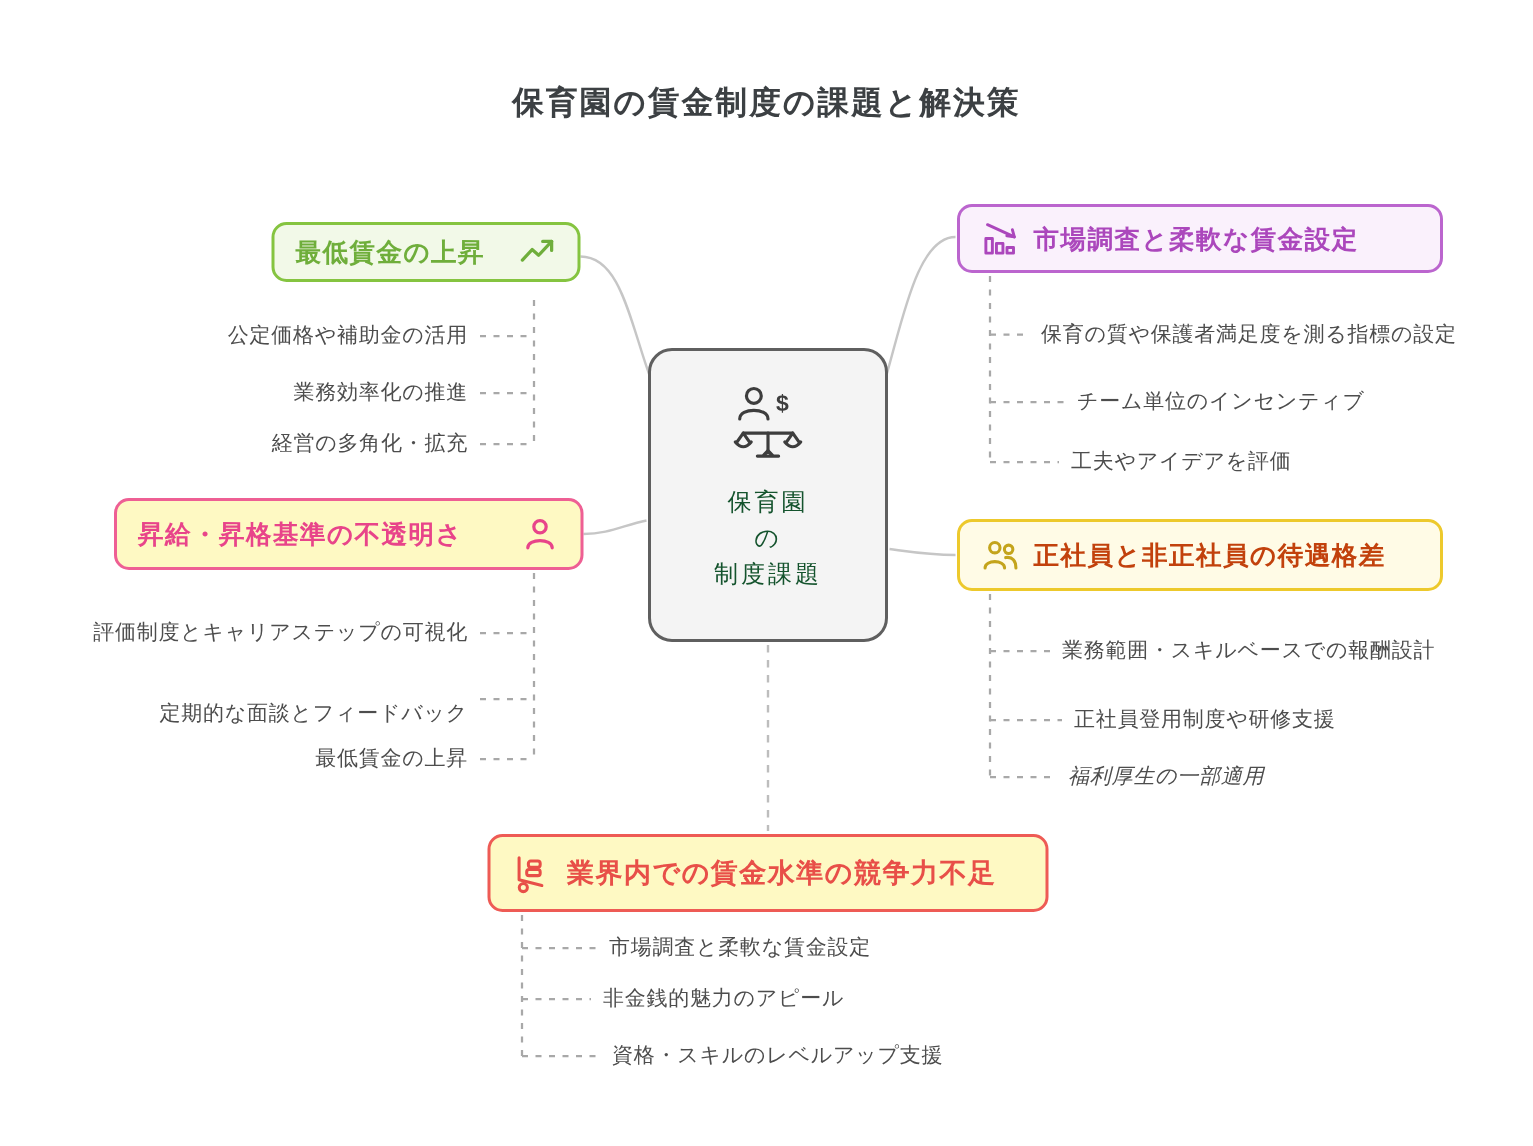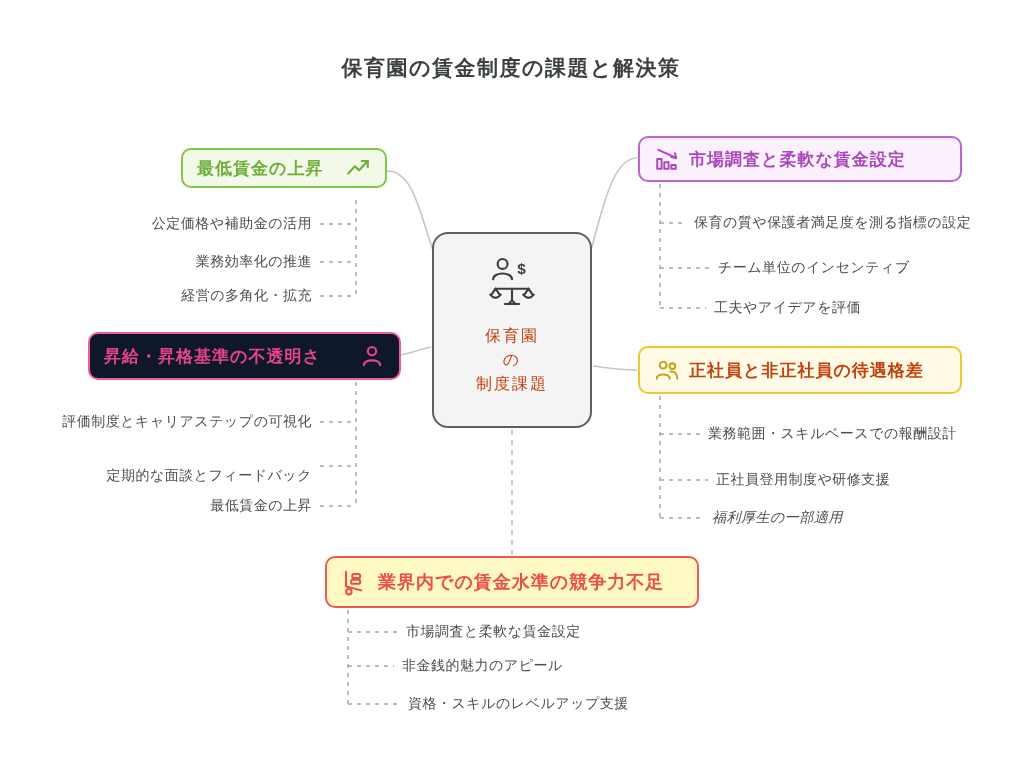--- a/index.html
+++ b/index.html
@@ -17,33 +17,33 @@
     font-size:21px;font-weight:600;color:#3c4043;letter-spacing:1.5px;margin:0;
   }
 
   
   .center{
     position:absolute;left:432px;top:232px;width:160px;height:196px;box-sizing:border-box;
     background:#f4f4f4;border:2px solid #5f5f5f;border-radius:16px;
     display:flex;flex-direction:column;align-items:center;padding-top:20px;
   }
   .c-icon{line-height:0;margin-bottom:10px;}
-  .c-line{font-size:16px;color:#c2410c;line-height:24px;letter-spacing:2px;text-align:center;}
+  .c-line{font-size:16px;color:#14532d;line-height:24px;letter-spacing:2px;text-align:center;}
 
   
   .node{
     position:absolute;box-sizing:border-box;border-radius:10px;border-width:2px;border-style:solid;
     display:flex;align-items:center;padding:0 14px;font-size:17px;font-weight:600;letter-spacing:1px;
     white-space:nowrap;
   }
   .node .ico{line-height:0;flex:0 0 auto;}
   .node .lbl{flex:0 0 auto;}
   .n1{left:181px;top:148px;width:206px;height:40px;border-color:#85c440;background:#f2f9e8;color:#6fae3b;justify-content:space-between;}
   .n2{left:638px;top:136px;width:324px;height:46px;border-color:#bb65ce;background:#faf1fc;color:#ab47bc;gap:9px;}
-  .n3{left:76px; top:332px;width:313px;height:48px;border-color:#ee5f94;background:#0f172a;color:#e8448a;justify-content:space-between;margin-left:12px;}
+  .n3{left:76px; top:332px;width:313px;height:48px;border-color:#ee5f94;background:#fef9c3;color:#e8448a;justify-content:space-between;}
   .n4{left:638px;top:346px;width:324px;height:48px;border-color:#edc92c;background:#fffbe6;color:#c2410c;gap:9px;}
   .n5{left:325px;top:556px;width:374px;height:52px;border-color:#ee5b55;background:#fef9c3;color:#e84f48;gap:10px;font-size:18px;}
 
   
   .sub{
     position:absolute;transform:translateY(-50%);font-size:14px;color:#4d4d4d;
     white-space:nowrap;letter-spacing:0.5px;
   }
   .ra{text-align:right;}
   svg.st{display:block;}

